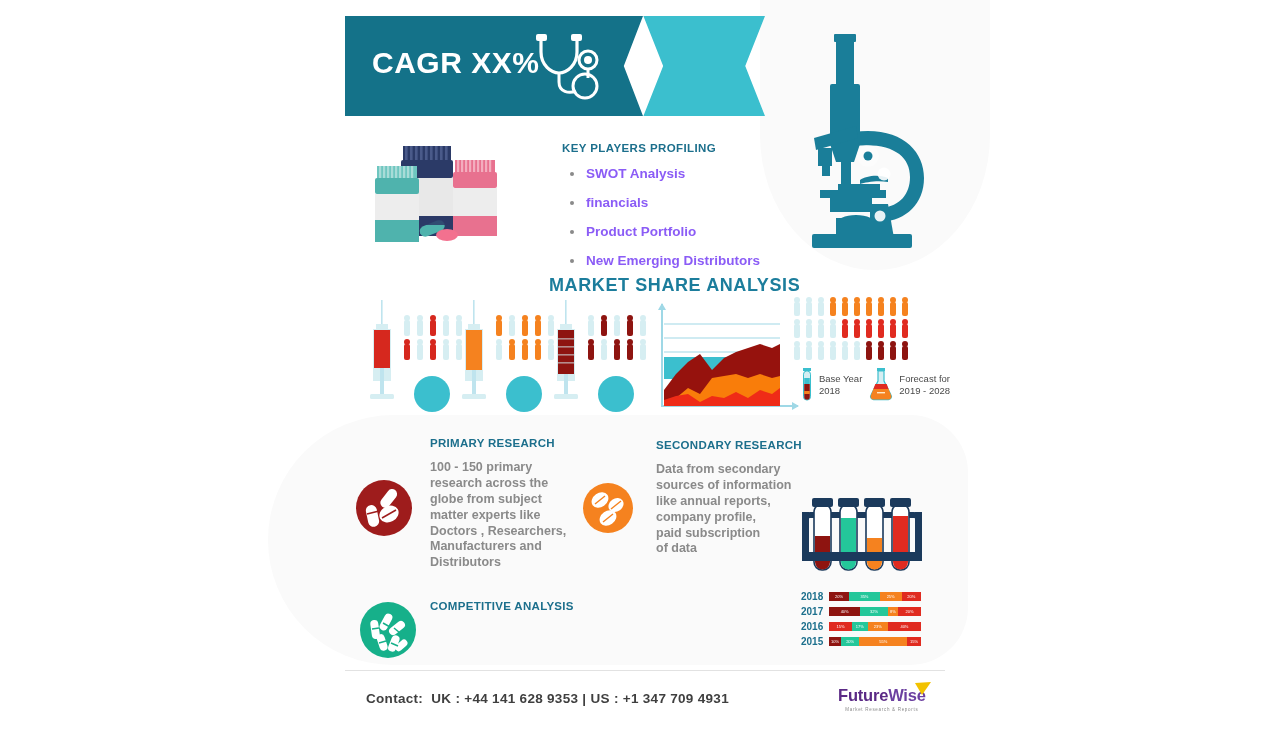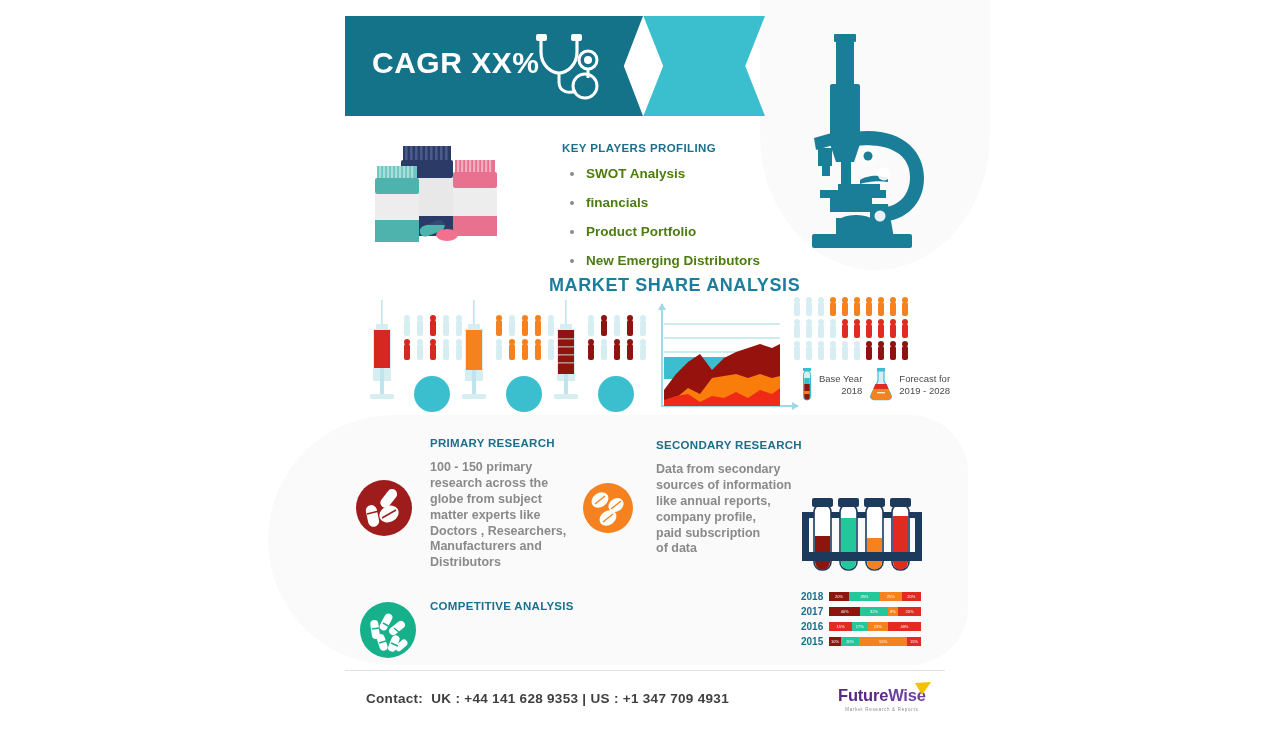--- a/index.html
+++ b/index.html
@@ -72,21 +72,21 @@
   .kp-title {
     color: #1c6f8c;
     font-size: 11.5px;
     font-weight: bold;
     letter-spacing: 0.4px;
     margin-bottom: 12px;
   }
   .kp-list { list-style: none; }
   .kp-list li {
     position: relative;
-    color: #4d7c0f;
+    color: #8b5cf6;
     font-size: 13.5px;
     font-weight: bold;
     padding-left: 24px;
     margin-bottom: 14px;
     white-space: nowrap;
   }
   .kp-list li::before {
     content: "";
     position: absolute; left: 8px; top: 6px;
     width: 4px; height: 4px;
@@ -112,21 +112,21 @@
 
   .legend {
     position: absolute; left: 800px; top: 368px; z-index: 3;
     display: flex; align-items: center; gap: 6px;
   }
   .legend-item { display: flex; align-items: center; gap: 5px; }
   .legend-text {
     font-size: 9.5px;
     color: #4a4a4a;
     line-height: 1.25;
-    text-align: right;
+    text-align: left;
     white-space: nowrap;
   }
 
   
   .res-icon { position: absolute; z-index: 2; }
   .res-title {
     position: absolute; z-index: 2;
     color: #1c6f8c;
     font-size: 11.5px;
     font-weight: bold;

